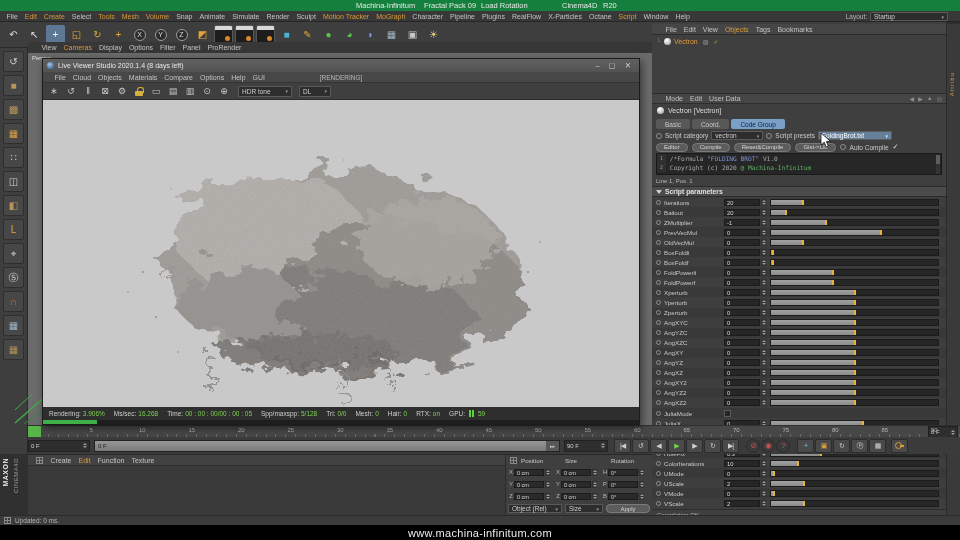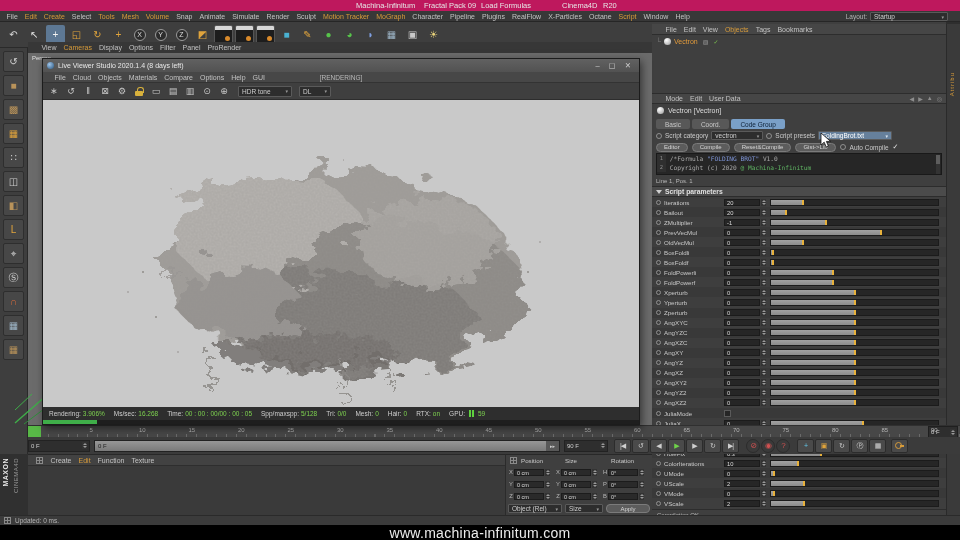--- a/index.html
+++ b/index.html
@@ -2,21 +2,21 @@
 <html><head>
 <meta charset="utf-8">
 <style>
   *{box-sizing:border-box;margin:0;padding:0}
   html,body{width:960px;height:540px;background:#000;overflow:hidden}
   body{font-family:"Liberation Sans","DejaVu Sans",sans-serif;-webkit-font-smoothing:antialiased}
   #app{position:relative;width:960px;height:540px;background:#2e2e2e;overflow:hidden}
   .abs{position:absolute}
 
   
-  #top-titlebar{left:0;top:0;width:960px;height:20px;background:#be185d;color:#e6e6e6;font-size:7.5px}
+  #top-titlebar{left:0;top:0;width:960px;height:20px;background:#15803d;color:#e6e6e6;font-size:7.5px}
   #top-titlebar span{position:absolute;top:1px;white-space:nowrap}
   #main-menubar{left:0;top:11px;width:960px;height:11px;background:#383838;border-bottom:1px solid #262626;display:flex;align-items:center;padding-left:3px}
   .menu-item{font-size:7px;color:#c3c3c3;padding:0 3.5px;white-space:nowrap;line-height:11px}
   .menu-item.accent{color:#d79b3a}
   #layout-box{position:absolute;right:12px;top:0;height:11px;display:flex;align-items:center;gap:3px}
   #layout-box .lbl{font-size:6.5px;color:#b5b5b5}
   .dropdown{background:#2d2d2d;border:1px solid #5a5a5a;color:#cfcfcf;font-size:6.5px;display:flex;align-items:center;justify-content:space-between;padding:0 3px;height:9px;border-radius:1px}
   .dropdown .car{font-size:5px;color:#999;margin-left:4px}
 
   #main-toolbar{left:0;top:22px;width:652px;height:26px;background:#3e3e3e;border-bottom:1px solid #2a2a2a;display:flex;align-items:center;padding-left:4px;gap:2px}
@@ -148,34 +148,34 @@
   .coord-row{position:absolute;left:2px;width:143px;height:10px;display:flex;align-items:center}
   .coord-cell{display:flex;align-items:center;width:47px}
   .coord-cell .ax{font-size:5.8px;color:#b5b5b5;width:6px;text-align:center}
   .coord-cell .cv{width:30px;height:7px;background:#2a2a2a;border:1px solid #1c1c1c;color:#d8d8d8;font-size:5.5px;line-height:6px;padding-left:2px}
   #coord-foot{position:absolute;left:2px;top:48px;width:143px;height:11px;display:flex;align-items:center;gap:3px}
   .mini-btn{height:9px;background:#5c5c5c;border:1px solid #7b7b7b;border-radius:4px;color:#d6d6d6;font-size:6px;display:flex;align-items:center;justify-content:center;padding:0 6px}
 
   #bottom-status{left:0;top:515px;width:960px;height:10px;background:#3b3b3b;border-top:1px solid #2a2a2a;display:flex;align-items:center;padding-left:4px}
   #bottom-status .t{font-size:6.5px;color:#b5b5b5}
   #footer-bar{left:0;top:525px;width:960px;height:15px;background:#000;display:flex;align-items:center;justify-content:center}
-  #footer-bar .t{font-size:14px;color:#ececec;letter-spacing:.3px}
+  #footer-bar .t{font-size:11px;color:#ececec;letter-spacing:.3px}
 
   #watermark{left:628px;top:456px;z-index:90;font-size:42px;color:rgba(255,255,255,.97);text-shadow:0 1px 3px rgba(0,0,0,.65);white-space:nowrap;letter-spacing:0}
   #mouse-cursor{left:820px;top:132px;z-index:95}
 </style>
 </head>
 <body>
 
 <div id="app">
 
   <div class="abs" id="top-titlebar">
     <span style="left:356px">Machina-Infinitum</span>
     <span style="left:424px">Fractal Pack 09</span>
-    <span style="left:481px">Load Formulas</span>
+    <span style="left:481px">Load Rotation</span>
     <span style="left:562px">Cinema4D</span>
     <span style="left:603px">R20</span>
   </div>
 
   <div class="abs" id="main-menubar">
     <div id="layout-box">
       <span class="lbl">Layout:</span>
       <div class="dropdown" style="width:78px">
         <span>Startup</span>
           <span class="car">▾</span>

